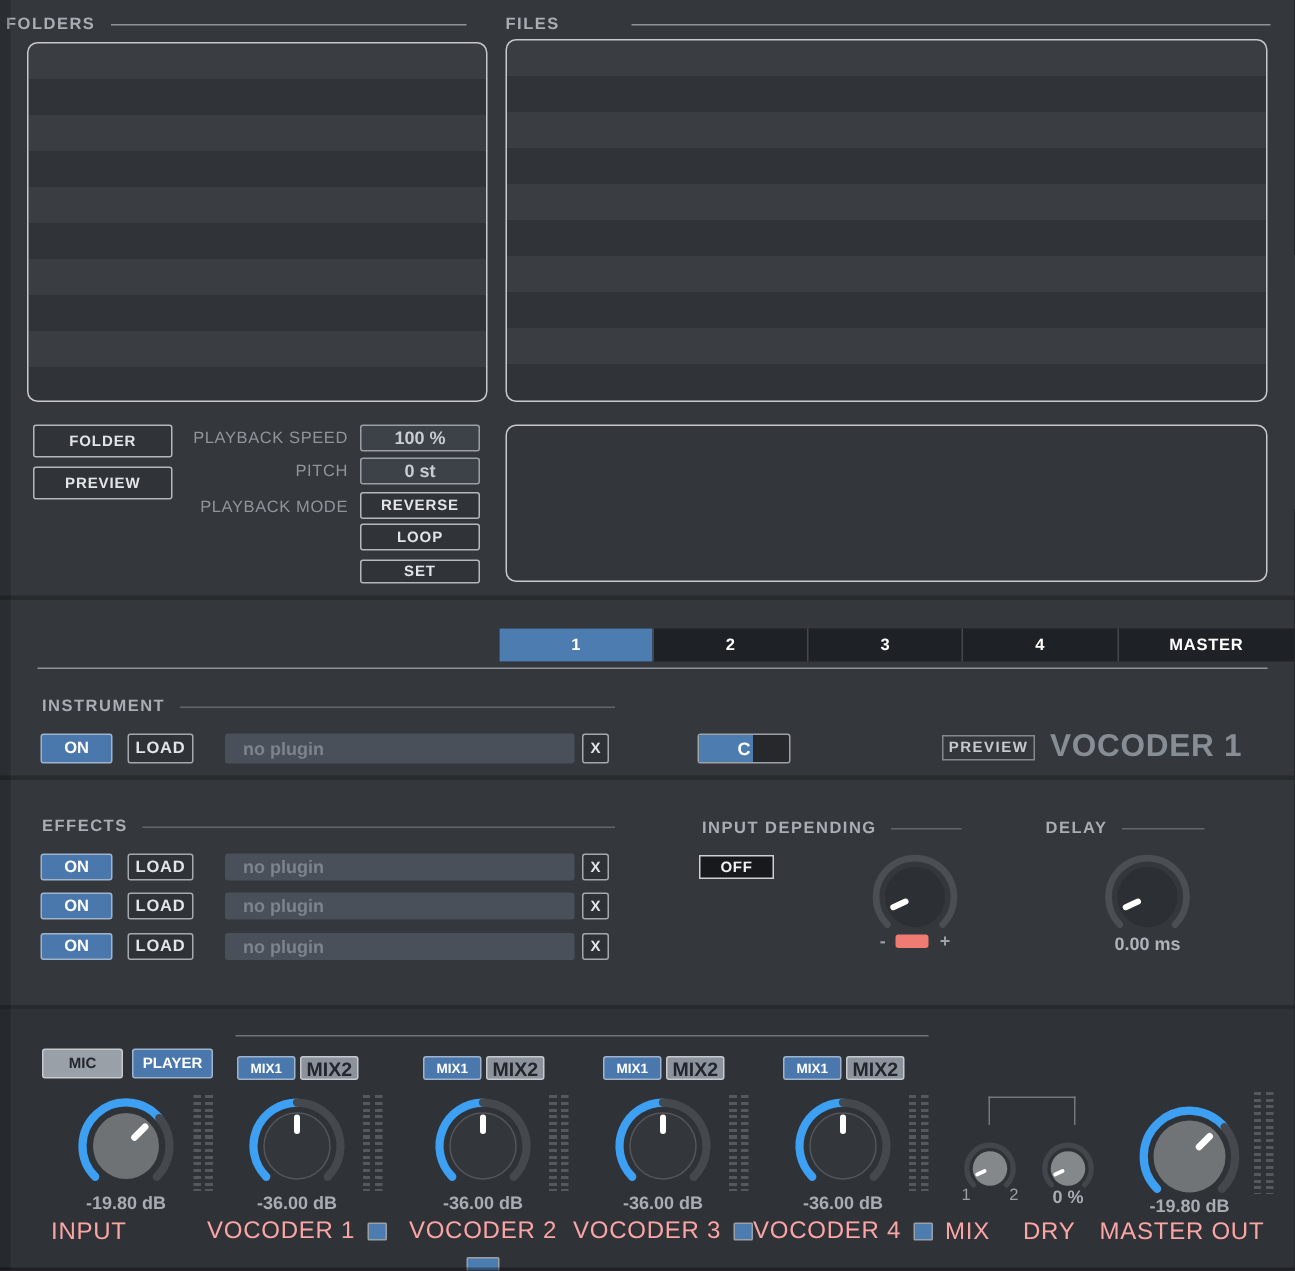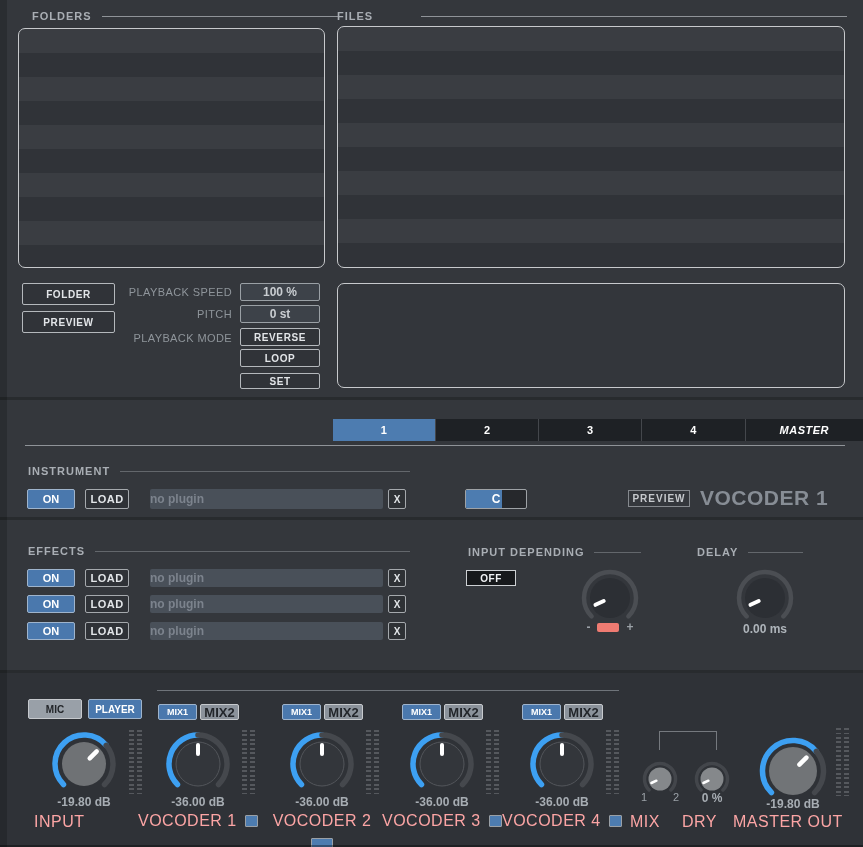--- a/index.html
+++ b/index.html
@@ -27,21 +27,21 @@
   .tab{flex:1;display:flex;align-items:center;justify-content:center;color:#fff;
       font-size:11px;font-weight:bold;letter-spacing:0.5px;}
   .tab + .tab{border-left:1px solid #44474c;}
   .tab.active{background:#4d7cb0;}
   
   .row-btn-blue{display:flex;align-items:center;justify-content:center;background:#4a78ad;
       border:1px solid #9fb4cc;border-radius:2px;color:#fff;font-size:11px;font-weight:bold;}
   .row-btn{display:flex;align-items:center;justify-content:center;background:rgba(0,0,0,0.08);
       border:1px solid #a5a9ad;border-radius:2px;color:#e2e5e8;font-size:11px;font-weight:bold;letter-spacing:0.5px;}
   .field{display:flex;align-items:center;background:#495059;border-radius:2px;color:#7cововov;}
-  .field{color:#7c838d;font-size:12px;font-weight:bold;padding-left:0;}
+  .field{color:#7c838d;font-size:12px;font-weight:bold;padding-left:12px;}
   .xbtn{display:flex;align-items:center;justify-content:center;border:1px solid #a5a9ad;
       border-radius:2px;background:rgba(0,0,0,0.1);color:#e2e5e8;font-size:10px;font-weight:bold;}
   .note-slider{border:1px solid #9ea2a6;background:#26282c;border-radius:2px;overflow:hidden;}
   .note-fill{position:absolute;left:0;top:0;bottom:0;width:60%;background:#4d7cb0;}
   .note-txt{position:absolute;left:0;top:0;right:0;bottom:0;display:flex;align-items:center;
       justify-content:center;color:#fff;font-size:12px;font-weight:bold;}
   .preview-sm{display:flex;align-items:center;justify-content:center;border:1px solid #85898e;
       background:transparent;color:#c6c9cd;font-size:10px;font-weight:bold;letter-spacing:1px;}
   .voc-title{font-size:21px;font-weight:bold;color:#878d95;letter-spacing:0.5px;white-space:nowrap;}
   .offbtn{display:flex;align-items:center;justify-content:center;border:1px solid #cdd0d3;
@@ -68,21 +68,21 @@
   .lbl-row{display:flex;align-items:center;justify-content:center;gap:8px;}
   .voc-led{width:20px;height:10px;background:#4d7cb0;border:1px solid #9aa0a6;border-radius:1px;}
   .edge-l{left:0;top:0;width:7px;height:847px;background:rgba(0,0,0,0.18);}
   .edge-b{left:0;bottom:0;width:863px;height:2px;background:rgba(0,0,0,0.35);}
 </style>
 </head>
 <body>
 
 <div id="app">
 
-  <div class="abs sec-head" style="left:32px;top:10px;width:307px;">
+  <div class="abs sec-head" style="left:4px;top:10px;width:307px;">
     <span class="t">FOLDERS</span>
       <span class="ln"></span>
   </div>
   <div class="abs sec-head" style="left:337px;top:10px;width:510px;gap:48px;">
     <span class="t">FILES</span>
       <span class="ln"></span>
   </div>
   <div class="abs list-panel" style="left:18px;top:28px;width:307px;height:240px;"></div>
   <div class="abs list-panel" style="left:337px;top:26px;width:508px;height:242px;"></div>
 
@@ -100,21 +100,21 @@
 
   <div class="abs wave-panel" style="left:337px;top:283px;width:508px;height:105px;"></div>
 
   <div class="abs divider" style="top:397px;"></div>
 
   <div class="abs tabbar" style="left:333px;top:419px;width:530px;height:22px;">
     <div class="tab active">1</div>
     <div class="tab">2</div>
     <div class="tab">3</div>
     <div class="tab">4</div>
-    <div class="tab" style="flex:1.15;font-style:italic;">MASTER</div>
+    <div class="tab" style="flex:1.15;">MASTER</div>
   </div>
   <div class="abs" style="left:25px;top:445px;width:820px;height:1px;background:#8f9398;"></div>
 
   <div class="abs sec-head" style="left:28px;top:465px;width:382px;">
     <span class="t">INSTRUMENT</span>
       <span class="ln2"></span>
   </div>
   <div class="abs row-btn-blue" style="left:27px;top:489px;width:48px;height:20px;">ON</div>
   <div class="abs row-btn" style="left:85px;top:489px;width:44px;height:20px;">LOAD</div>
   <div class="abs field" style="left:150px;top:489px;width:233px;height:20px;">no plugin</div>

